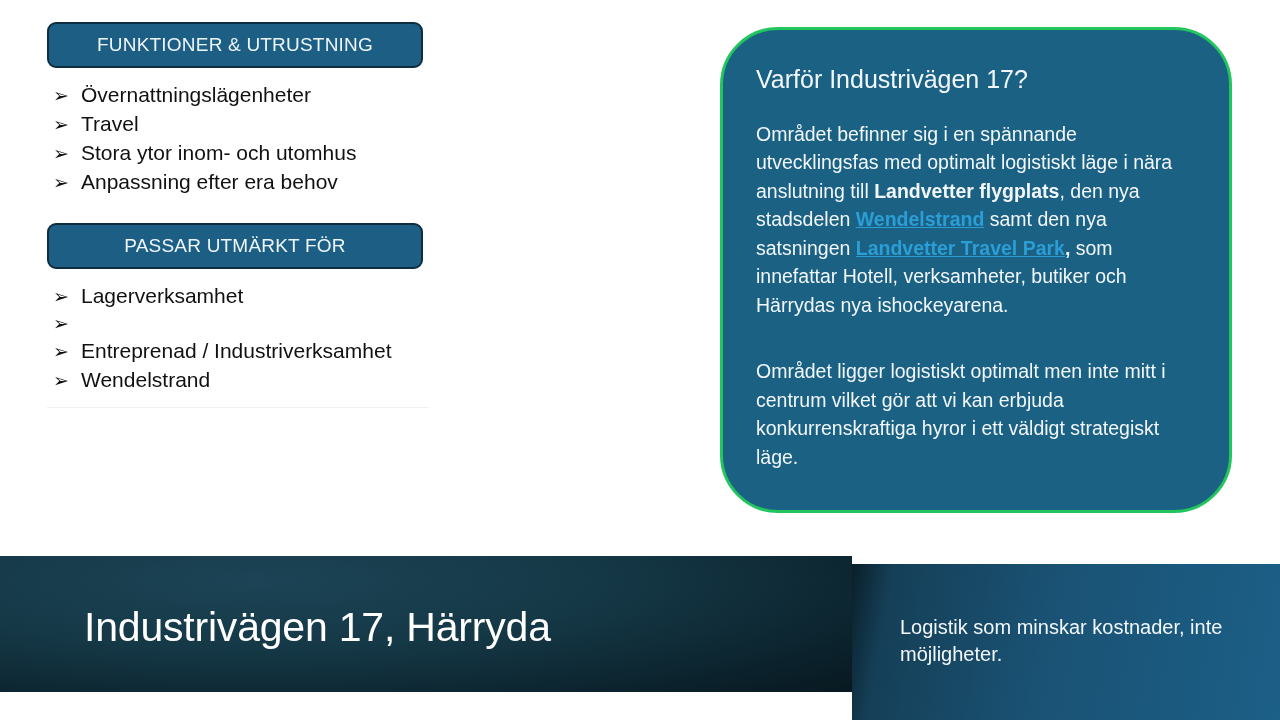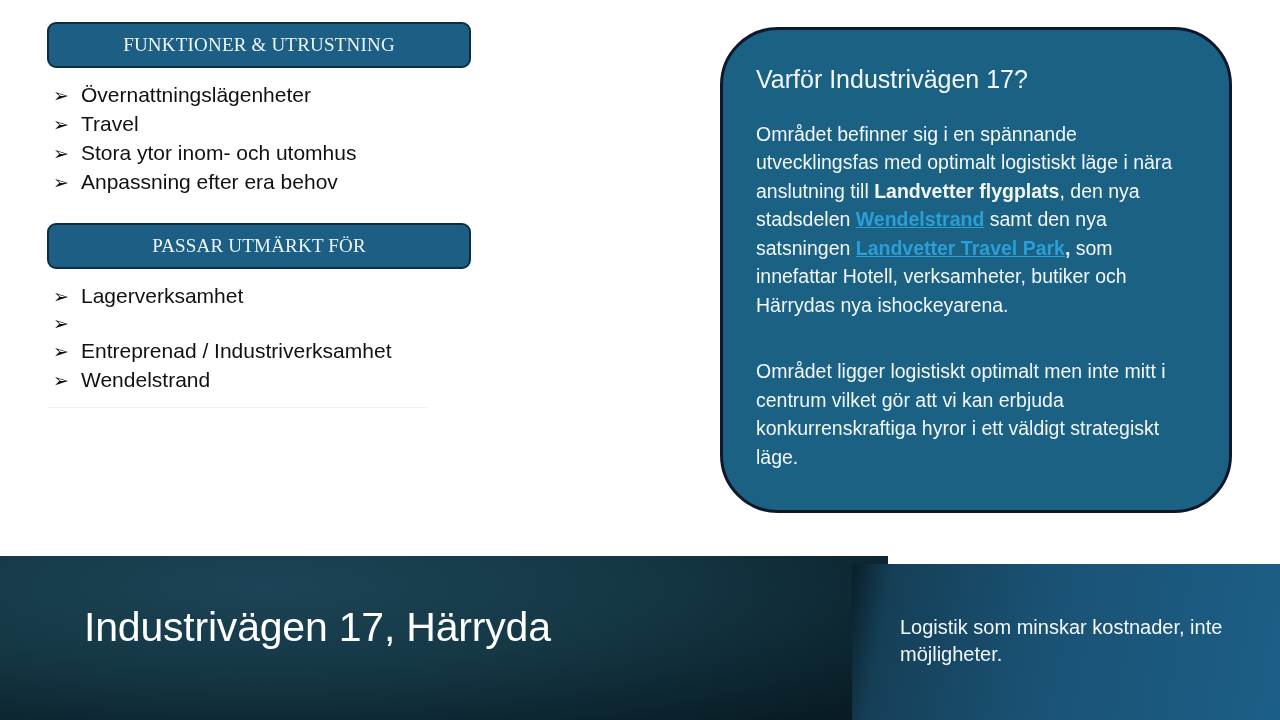--- a/index.html
+++ b/index.html
@@ -19,33 +19,32 @@
   
   .left-col {
     position: absolute;
     left: 47px;
     top: 22px;
     width: 400px;
   }
 
   .pill {
     box-sizing: border-box;
-    width: 424px;
+    width: 376px;
     height: 46px;
     background: #1d5f84;
     border: 2.5px solid #0e2d3f;
     border-radius: 9px;
     color: #eef6fa;
     font-size: 19px;
     letter-spacing: 0.2px;
     display: flex;
     align-items: center;
     justify-content: center;
     text-align: center;
-    font-family: Liberation Serif, serif;
   }
 
   .pill-2 { margin-top: 12px; }
 
   .bullet-list {
     list-style: none;
     margin: 0;
     padding: 0;
   }
   .bullet-list li {
@@ -81,21 +80,21 @@
 
   
   .info-panel {
     position: absolute;
     left: 720px;
     top: 27px;
     width: 512px;
     height: 486px;
     box-sizing: border-box;
     background: #1b6184;
-    border: 3px solid #0f172a;
+    border: 3px solid #22c55e;
     border-radius: 58px;
     padding: 28px 33px 0 33px;
   }
   .panel-title {
     color: #f1f7fb;
     font-size: 25px;
     font-weight: normal;
     margin: 6px 0 0 0;
     line-height: 1.2;
   }
@@ -120,24 +119,23 @@
     left: 0;
     top: 556px;
     width: 1280px;
     height: 164px;
   }
   .banner-left {
     position: absolute;
     left: 0;
     top: 0;
     width: 852px;
-    height: 164px;
+    height: 136px;
     background:
       radial-gradient(120% 150% at 30% 18%, #1c4456 0%, #153846 34%, #0b222c 65%, #040b10 100%);
-    padding-left: 36px;
   }
   .banner-right {
     position: absolute;
     left: 852px;
     top: 0;
     width: 428px;
     height: 164px;
     background: linear-gradient(100deg, #0a1f29 0%, #153f57 9%, #1a5274 45%, #1c5f87 100%);
     margin-top: 8px;
   }

